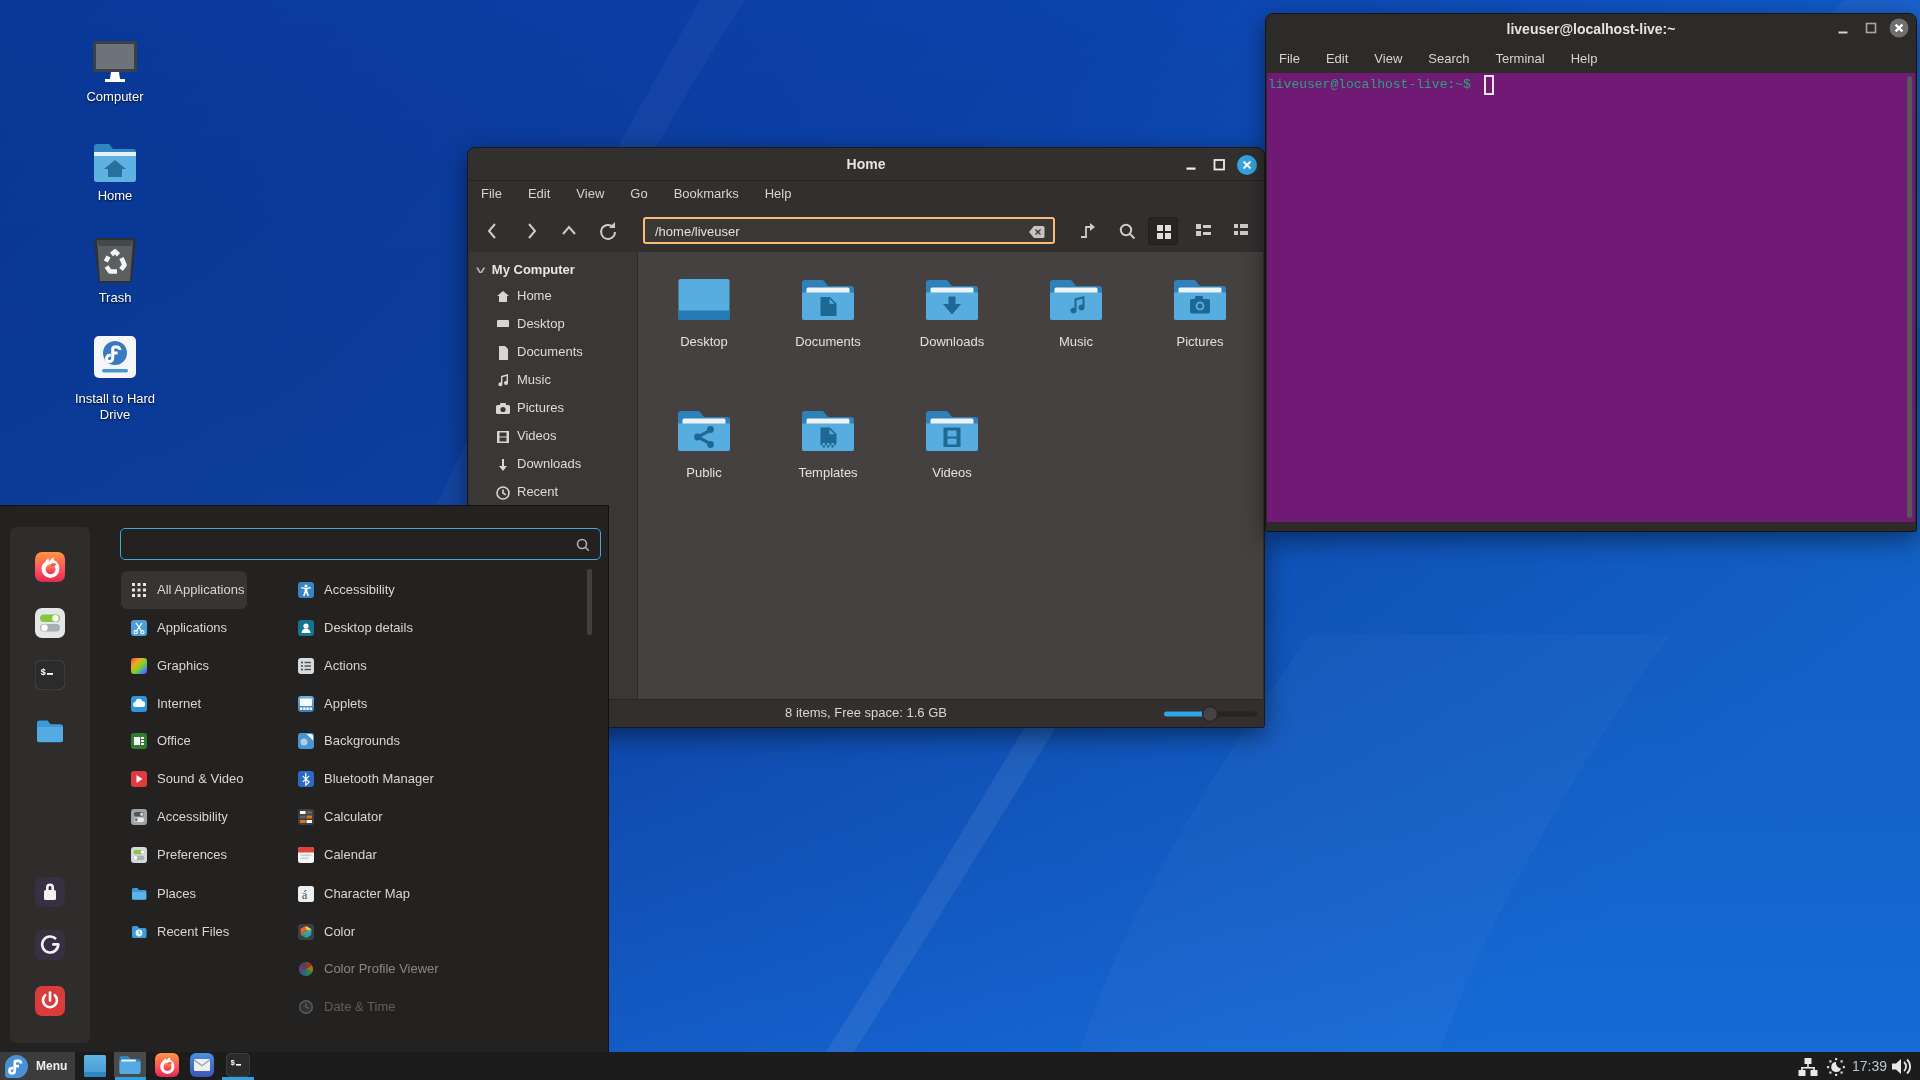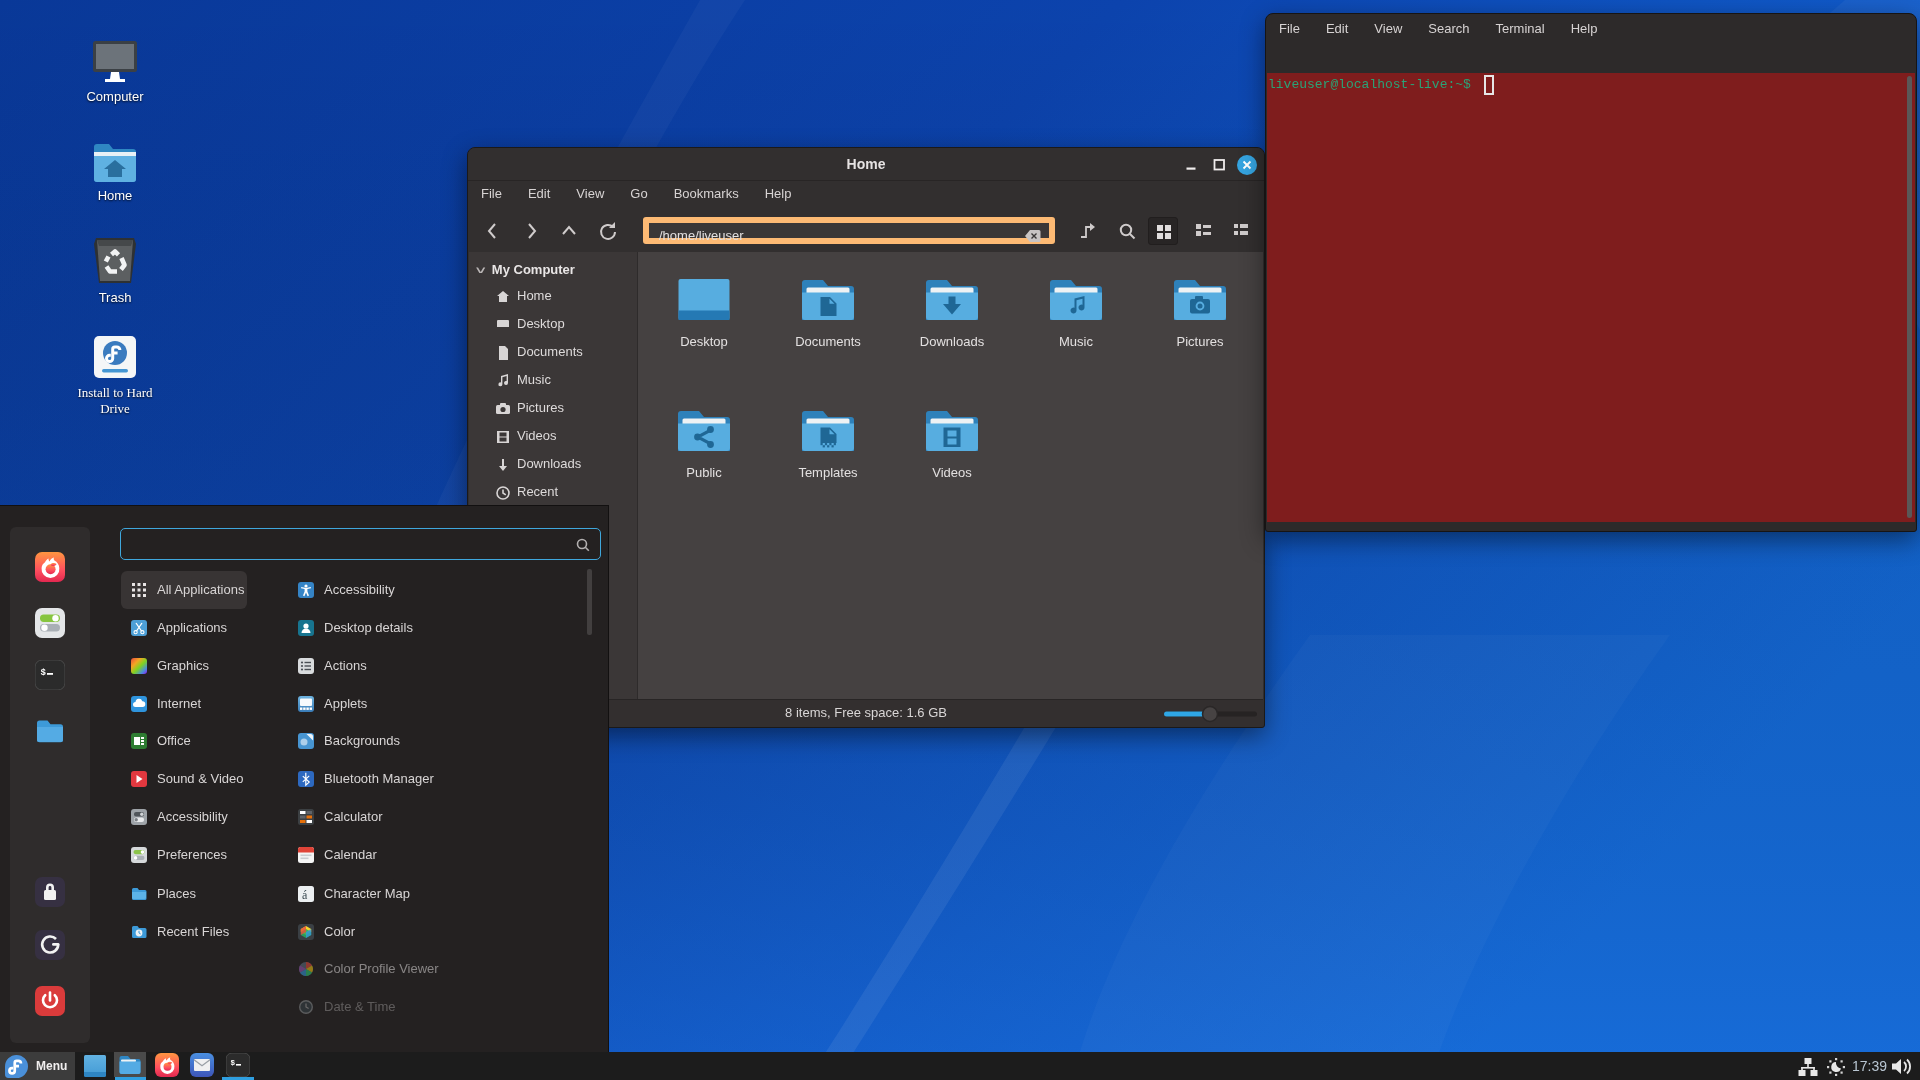--- a/index.html
+++ b/index.html
@@ -19,37 +19,37 @@
 .titlebar { position:relative; height:33px; background:#322f2f; border-bottom:1px solid #282525; }
 .titlebar .title { position:absolute; left:0; right:0; top:0; height:33px; line-height:33px; text-align:center; color:#e6e3e3; font-weight:bold; font-size:14px; }
 .wbtn { position:absolute; top:0; height:33px; width:30px; color:#c9c5c5; font-size:13px; text-align:center; line-height:33px; }
 .menubar { height:26px; line-height:26px; color:#d7d3d3; font-size:13px; padding-left:0; }
 .menubar span { padding:0 13px; }
 
 
 #nemo { left:467px; top:147px; width:798px; height:581px; }
 #nemo .toolbar { position:relative; height:43px; }
 .tbtn { position:absolute; top:10px; width:30px; height:28px; color:#d3cfcf; }
-#pathbar { position:absolute; left:175px; top:10px; width:412px; height:27px; background:#3a3737; border:6px solid #fdba74; border-radius:3px; color:#e2dfdf; font-size:13px; line-height:25px; padding-left:10px; }
+#pathbar { position:absolute; left:175px; top:10px; width:412px; height:27px; background:#3a3737; border:2px solid #fdba74; border-radius:3px; color:#e2dfdf; font-size:13px; line-height:25px; padding-left:10px; }
 #nemo .body { position:absolute; left:1px; top:104px; right:1px; bottom:28px; background:#454141; }
 #sidebar { position:absolute; left:0; top:0; width:169px; height:100%; background:#3b3737; border-right:1px solid #2e2b2b; color:#dedbdb; font-size:13px; }
 .srow { position:absolute; left:26px; height:20px; line-height:20px; }
 .srow svg { position:absolute; left:0; top:3px; }
 .srow .t { margin-left:22px; }
 #statusbar { position:absolute; left:1px; right:1px; bottom:1px; height:27px; background:#332f2f; border-top:1px solid #282525; color:#d9d6d6; font-size:13px; text-align:center; line-height:26px; }
 
 
 .fitem { position:absolute; width:110px; text-align:center; color:#e3e0e0; font-size:13px; }
 .fitem svg { display:block; margin:0 auto; }
 .fitem .lbl { margin-top:6px; }
 
 
 #term { left:1265px; top:13px; width:652px; height:519px; background:#2d2a2a; border:1px solid #161414; }
 #term .titlebar { background:#2d2a2a; }
-#term .black { position:absolute; left:1px; right:1px; top:59px; bottom:9px; background:#7f1d1d; }
+#term .black { position:absolute; left:1px; right:1px; top:59px; bottom:9px; background:#701a75; }
 #term .prompt { position:absolute; left:1px; top:4px; font-family:"Liberation Mono", monospace; font-size:13px; color:#2aa377; }
 #term .cursor { position:absolute; left:217px; top:2px; width:10px; height:20px; border:2px solid #e6e6e6; }
 
 
 #menu { left:0; top:505px; width:609px; height:547px; background:#242121; border-right:1px solid #121010; border-top:1px solid #121010; }
 #fav { position:absolute; left:10px; top:21px; width:80px; height:516px; background:#2f2c2c; border-radius:6px; }
 .fico { position:absolute; left:25px; width:30px; height:30px; }
 #searchbox { position:absolute; left:120px; top:22px; width:481px; height:32px; background:#242121; border:1px solid #3fa7dc; border-radius:5px; }
 .mrow { position:absolute; height:38px; color:#d8d5d5; font-size:13px; }
 .mrow .ic { position:absolute; left:0; top:11px; width:16px; height:16px; }
@@ -118,21 +118,21 @@
   </svg>
   <div class="lbl" style="margin-top:2px;">Trash</div>
 </div>
 <div class="dicon" style="left:55px; top:336px;">
   <svg width="42" height="42" viewBox="0 0 42 42">
     <rect x="0" y="0" width="42" height="42" rx="5" fill="#f4f6f7"></rect>
     <circle cx="21" cy="17" r="12" fill="#3a7bbf"></circle>
     <path d="M 22.8 9.5 a4.6 4.6 0 0 1 4.6 4.6 l-3 0 a1.6 1.6 0 0 0-1.6-1.6 l-2 0 a0.6 0.6 0 0 0-0.6 0.6 l0 2.4 3.4 0 0 3 -3.4 0 0 3.9 a4.6 4.6 0 0 1-4.6 4.6 a4.6 4.6 0 0 1-4.6-4.6 a4.6 4.6 0 0 1 4.6-4.6 l1.2 0 0 3 -1.2 0 a1.6 1.6 0 1 0 1.6 1.6 l0-9.3 a3.6 3.6 0 0 1 3.6-3.6 Z" fill="#ffffff"></path>
     <rect x="8" y="33" width="26" height="3.5" rx="1.7" fill="#4596d2"></rect>
   </svg>
-  <div class="lbl" style="margin-top:4px;font-family:Liberation Serif, serif;">Install to Hard<br>Drive</div>
+  <div class="lbl" style="margin-top:10px;">Install to Hard<br>Drive</div>
 </div>
 
 <div class="win" id="nemo">
   <div class="titlebar">
     <div class="title">Home</div>
     <div class="wbtn" style="right:58px;"><svg width="30" height="33" viewBox="0 0 30 33">
             <rect x="10.5" y="19.5" width="9" height="2.2" fill="#f0eded"></rect>
           </svg></div>
     <div class="wbtn" style="right:30px;"><svg width="30" height="33" viewBox="0 0 30 33">
             <rect x="10.5" y="12" width="9.5" height="9.5" fill="none" stroke="#f0eded" stroke-width="1.8"></rect>
@@ -328,20 +328,33 @@
   <div id="statusbar">8 items, Free space: 1.6 GB
     <svg style="position:absolute; right:6px; top:0;" width="100" height="27" viewBox="0 0 100 27">
       <rect x="7" y="11.5" width="93" height="5" rx="2.5" fill="#262323"></rect>
       <rect x="7" y="11.5" width="46" height="5" rx="2.5" fill="#2fa7e6"></rect>
       <circle cx="53" cy="14" r="7.5" fill="#474343" stroke="#2a2727" stroke-width="1.5"></circle>
     </svg>
   </div>
 </div>
 
 <div class="win" id="term">
+  <div class="titlebar" style="height:30px; border-bottom:none;">
+    <div class="title" style="height:30px; line-height:30px;">liveuser@localhost-live:~</div>
+    <div class="wbtn" style="right:58px; height:30px;"><svg width="30" height="30" viewBox="0 0 30 30">
+            <rect x="10.5" y="17.5" width="9" height="2" fill="#d4d1d1"></rect>
+          </svg></div>
+    <div class="wbtn" style="right:30px; height:30px;"><svg width="30" height="30" viewBox="0 0 30 30">
+            <rect x="10.5" y="9.5" width="9" height="9" fill="none" stroke="#a8a5a5" stroke-width="1.6"></rect>
+          </svg></div>
+    <div class="wbtn" style="right:2px; height:30px;"><svg width="30" height="30" viewBox="0 0 30 30">
+            <circle cx="15" cy="14" r="9.5" fill="#716e6e"></circle>
+            <path d="M 11.6 10.6 L 18.4 17.4 M 18.4 10.6 L 11.6 17.4" stroke="#fff" stroke-width="2.4"></path>
+          </svg></div>
+  </div>
   <div class="menubar" style="height:29px; line-height:29px;"><span>File</span><span>Edit</span><span>View</span><span>Search</span><span>Terminal</span><span>Help</span></div>
   <div class="black">
     <div class="prompt">liveuser@localhost-live:~$</div>
     <div class="cursor"></div>
     <div style="position:absolute; right:3px; top:3px; bottom:4px; width:5px; background:#5a5757; border-radius:3px;"></div>
   </div>
 </div>
 
 <div class="abs" id="menu">
   <div id="fav">

